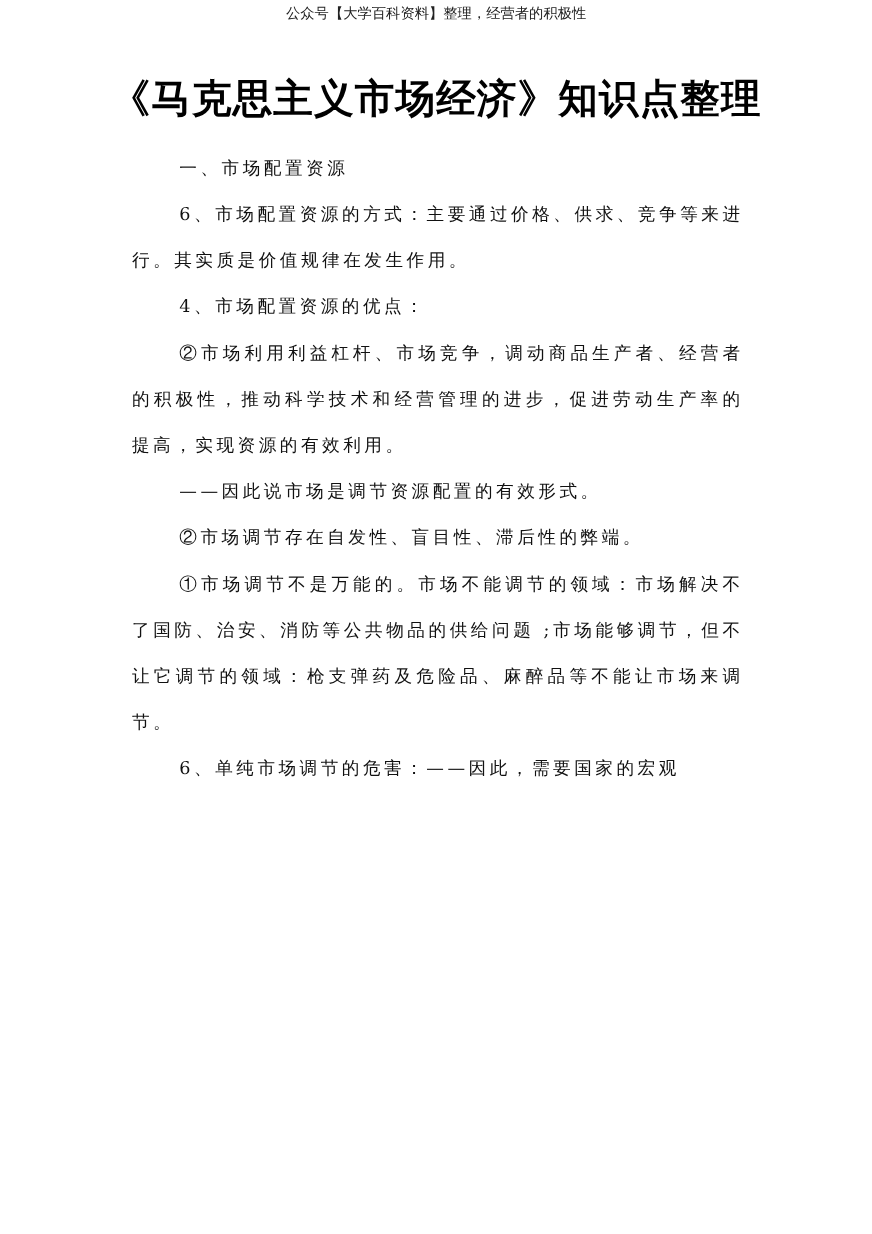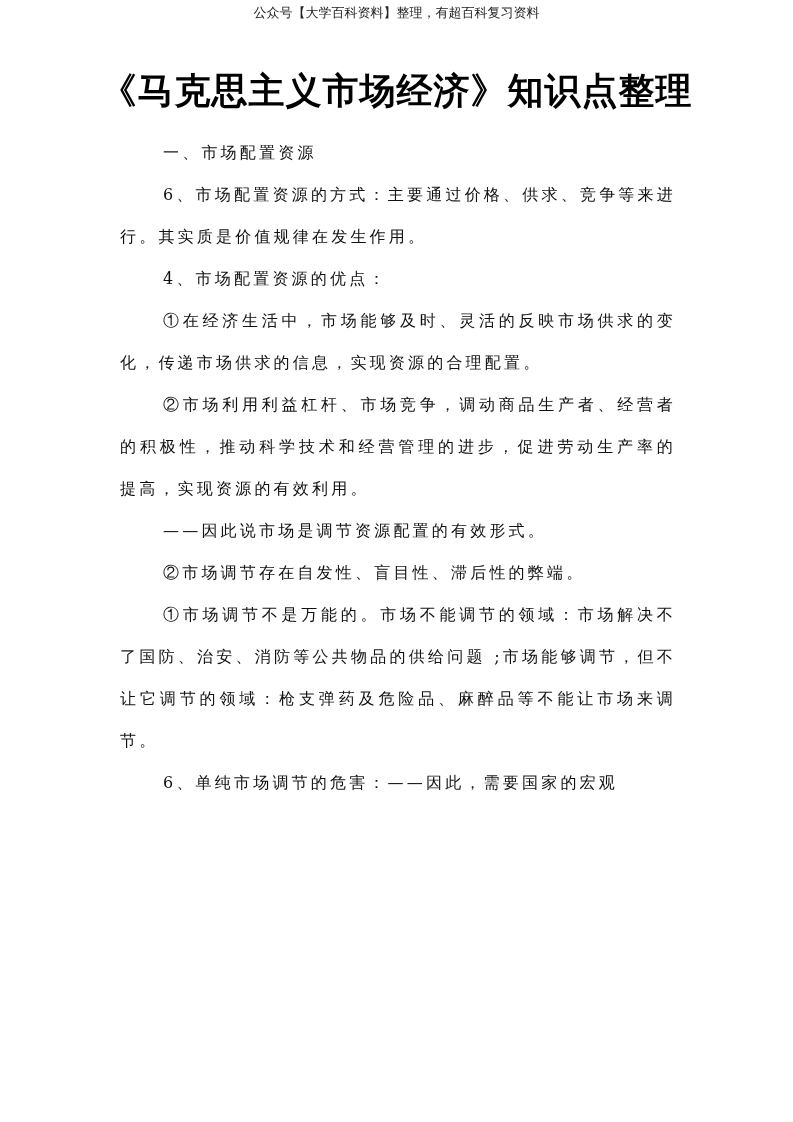--- a/index.html
+++ b/index.html
@@ -53,27 +53,26 @@
       word-break: break-all;
       color: #111111;
     }
     .indent {
       text-indent: 43px;
     }
   </style>
 </head>
 <body>
 
-<div class="header-note">公众号【大学百科资料】整理，有超百科复习资料</div>
+<div class="header-note">公众号【大学百科资料】整理，经营者的积极性</div>
 
 <h1 class="doc-title" style="margin:0;">《马克思主义市场经济》知识点整理</h1>
 
 <div class="content">
   <p class="para indent">一、市场配置资源</p>
   <p class="para indent">6、市场配置资源的方式：主要通过价格、供求、竞争等来进行。其实质是价值规律在发生作用。</p>
   <p class="para indent">4、市场配置资源的优点：</p>
-  <p class="para indent">①在经济生活中，市场能够及时、灵活的反映市场供求的变化，传递市场供求的信息，实现资源的合理配置。</p>
   <p class="para indent">②市场利用利益杠杆、市场竞争，调动商品生产者、经营者的积极性，推动科学技术和经营管理的进步，促进劳动生产率的提高，实现资源的有效利用。</p>
   <p class="para indent">——因此说市场是调节资源配置的有效形式。</p>
   <p class="para indent">②市场调节存在自发性、盲目性、滞后性的弊端。</p>
   <p class="para indent">①市场调节不是万能的。市场不能调节的领域：市场解决不了国防、治安、消防等公共物品的供给问题 ;市场能够调节，但不让它调节的领域：枪支弹药及危险品、麻醉品等不能让市场来调节。</p>
   <p class="para indent">6、单纯市场调节的危害：——因此，需要国家的宏观</p>
 </div>
 
 </body></html>

